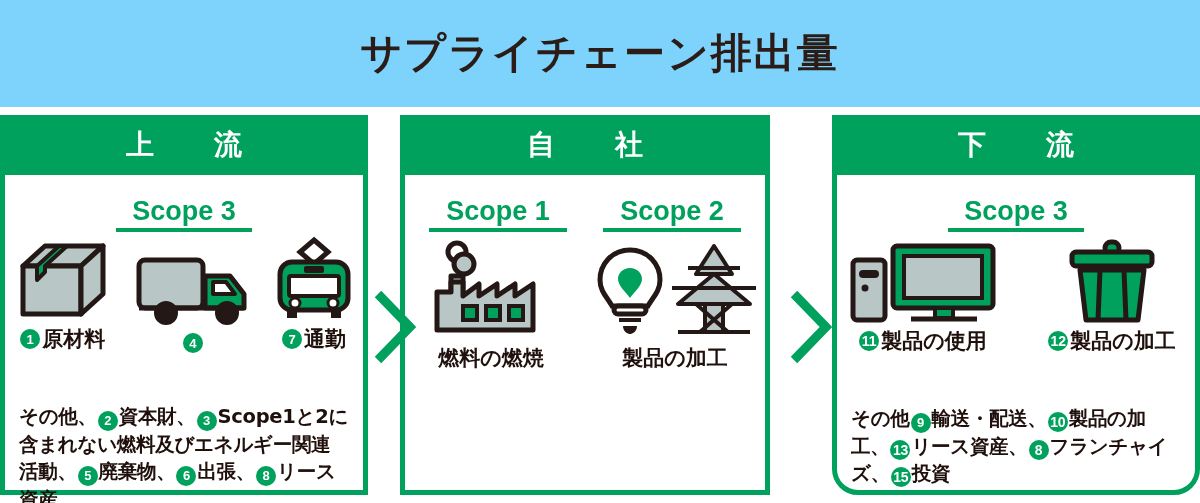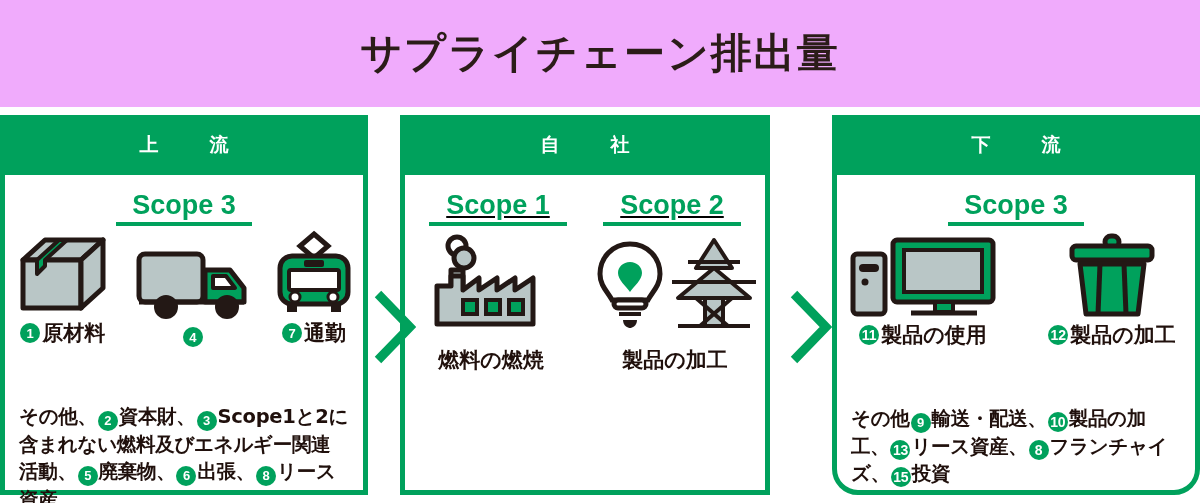--- a/index.html
+++ b/index.html
@@ -5,21 +5,21 @@
   html,body{margin:0;padding:0;}
   body{
     width:1200px;height:503px;
     background:#ffffff;
     font-family:"Liberation Sans","DejaVu Sans",sans-serif;
     overflow:hidden;
     position:relative;
   }
   .banner{
     position:absolute;left:0;top:0;width:1200px;height:107px;
-    background:#f0abfc;
+    background:#7dd3fc;
     display:flex;align-items:center;justify-content:center;
   }
   .banner-title{
     font-size:41px;font-weight:bold;color:#2b1c18;letter-spacing:2px;
     font-family:"DejaVu Sans","Liberation Sans",sans-serif;
   }
   .panel{
     position:absolute;top:115px;bottom:8px;
     border:5px solid #00a15c;
     background:#ffffff;
@@ -27,25 +27,25 @@
   }
   .panel-upstream{left:0;width:368px;}
   .panel-own{left:400px;width:370px;}
   .panel-downstream{left:832px;width:368px;border-radius:26px;}
   .panel-head{
     height:60px;background:#00a15c;
     display:flex;align-items:center;justify-content:center;
     margin:-5px -5px 0 -5px;
   }
   .panel-head-text{
-    color:#ffffff;font-size:19px;font-weight:bold;letter-spacing:16px;
+    color:#ffffff;font-size:28px;font-weight:bold;letter-spacing:16px;
     text-indent:16px;
     font-family:"DejaVu Sans","Liberation Sans",sans-serif;
   }
-  .scope-row{display:flex;justify-content:center;gap:38px;margin-top:16px;}
+  .scope-row{display:flex;justify-content:center;gap:38px;margin-top:22px;}
   .scope-block{display:flex;flex-direction:column;align-items:center;}
   .scope-label{
     color:#00a15c;font-size:27px;font-weight:bold;line-height:1.05;
     font-family:"Liberation Sans",sans-serif;letter-spacing:0px;
   }
   .scope-rule{height:4px;background:#00a15c;margin-top:3px;width:136px;}
   .scope-rule.wide{width:138px;}
   .icons-row{display:flex;justify-content:center;align-items:flex-end;}
   .icon-cell{display:flex;flex-direction:column;align-items:center;}
   .icon-box{display:flex;align-items:flex-end;justify-content:center;}
@@ -55,21 +55,21 @@
     font-family:"DejaVu Sans","Liberation Sans",sans-serif;margin-top:3px;
   }
   .num{
     display:inline-flex;align-items:center;justify-content:center;
     width:20px;height:20px;border-radius:50%;background:#00a15c;color:#fff;
     font-size:13px;font-weight:bold;line-height:1;flex:none;
     font-family:"Liberation Sans",sans-serif;
   }
   .num.sm{font-size:14px;}
   .plain-cap{
-    font-size:21px;font-weight:bold;color:#20100c;margin-top:14px;
+    font-size:21px;font-weight:bold;color:#20100c;margin-top:6px;
     font-family:"DejaVu Sans","Liberation Sans",sans-serif;
   }
   .note{
     position:absolute;left:14px;right:14px;
     font-size:19.5px;font-weight:bold;color:#20100c;line-height:1.42;
     font-family:"DejaVu Sans","Liberation Sans",sans-serif;
     letter-spacing:-0.3px;
   }
   .note .num{vertical-align:-2px;margin:0 1px;}
   .arrow{position:absolute;width:44px;height:78px;}
@@ -155,21 +155,21 @@
   <div class="note" style="top:283px;">
     <span id="note-upstream"><span>その他、</span><span class="num">2</span><span>資本財、</span><span class="num">3</span><span>Scope1と2に含まれない燃料及びエネルギー関連活動、</span><span class="num">5</span><span>廃棄物、</span><span class="num">6</span><span>出張、</span><span class="num">8</span><span>リース資産</span></span>
   </div>
 </div>
 
 <div class="panel panel-own">
   <div class="panel-head">
     <span class="panel-head-text">自　社</span>
   </div>
 
-  <div class="scope-row" style="gap:36px;text-decoration:underline;">
+  <div class="scope-row" style="gap:36px;">
     <div class="scope-block">
       <span class="scope-label">Scope 1</span>
       <span class="scope-rule wide"></span>
     </div>
     <div class="scope-block">
       <span class="scope-label">Scope 2</span>
       <span class="scope-rule wide"></span>
     </div>
   </div>
 

